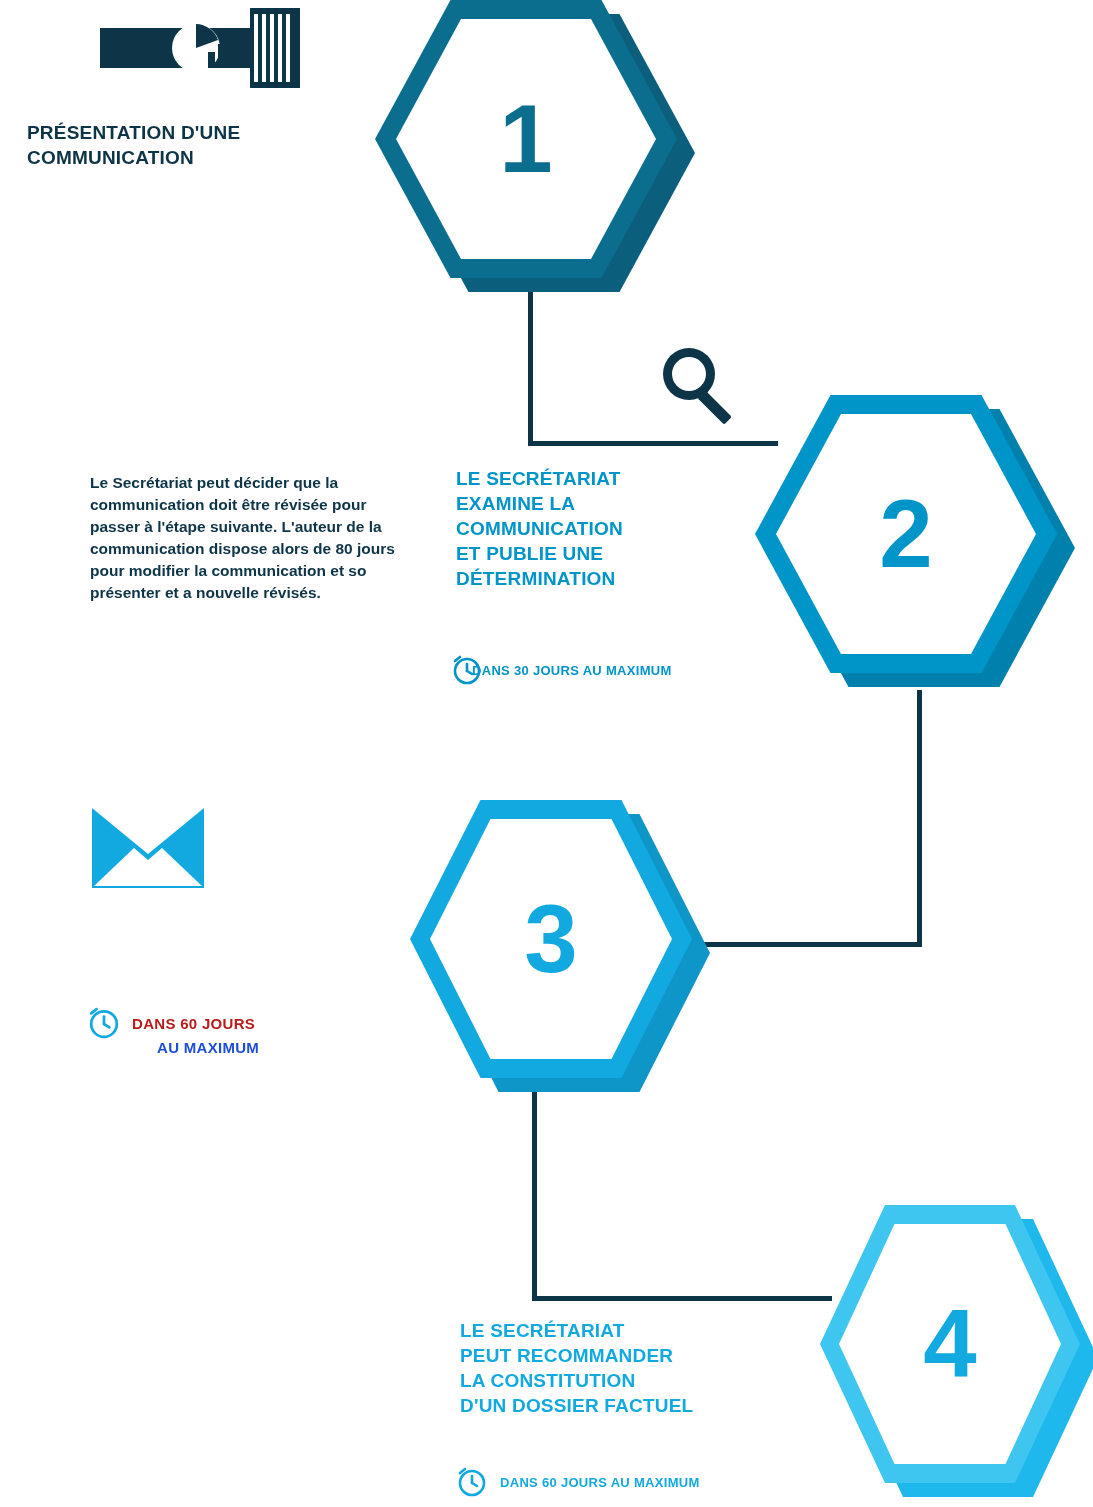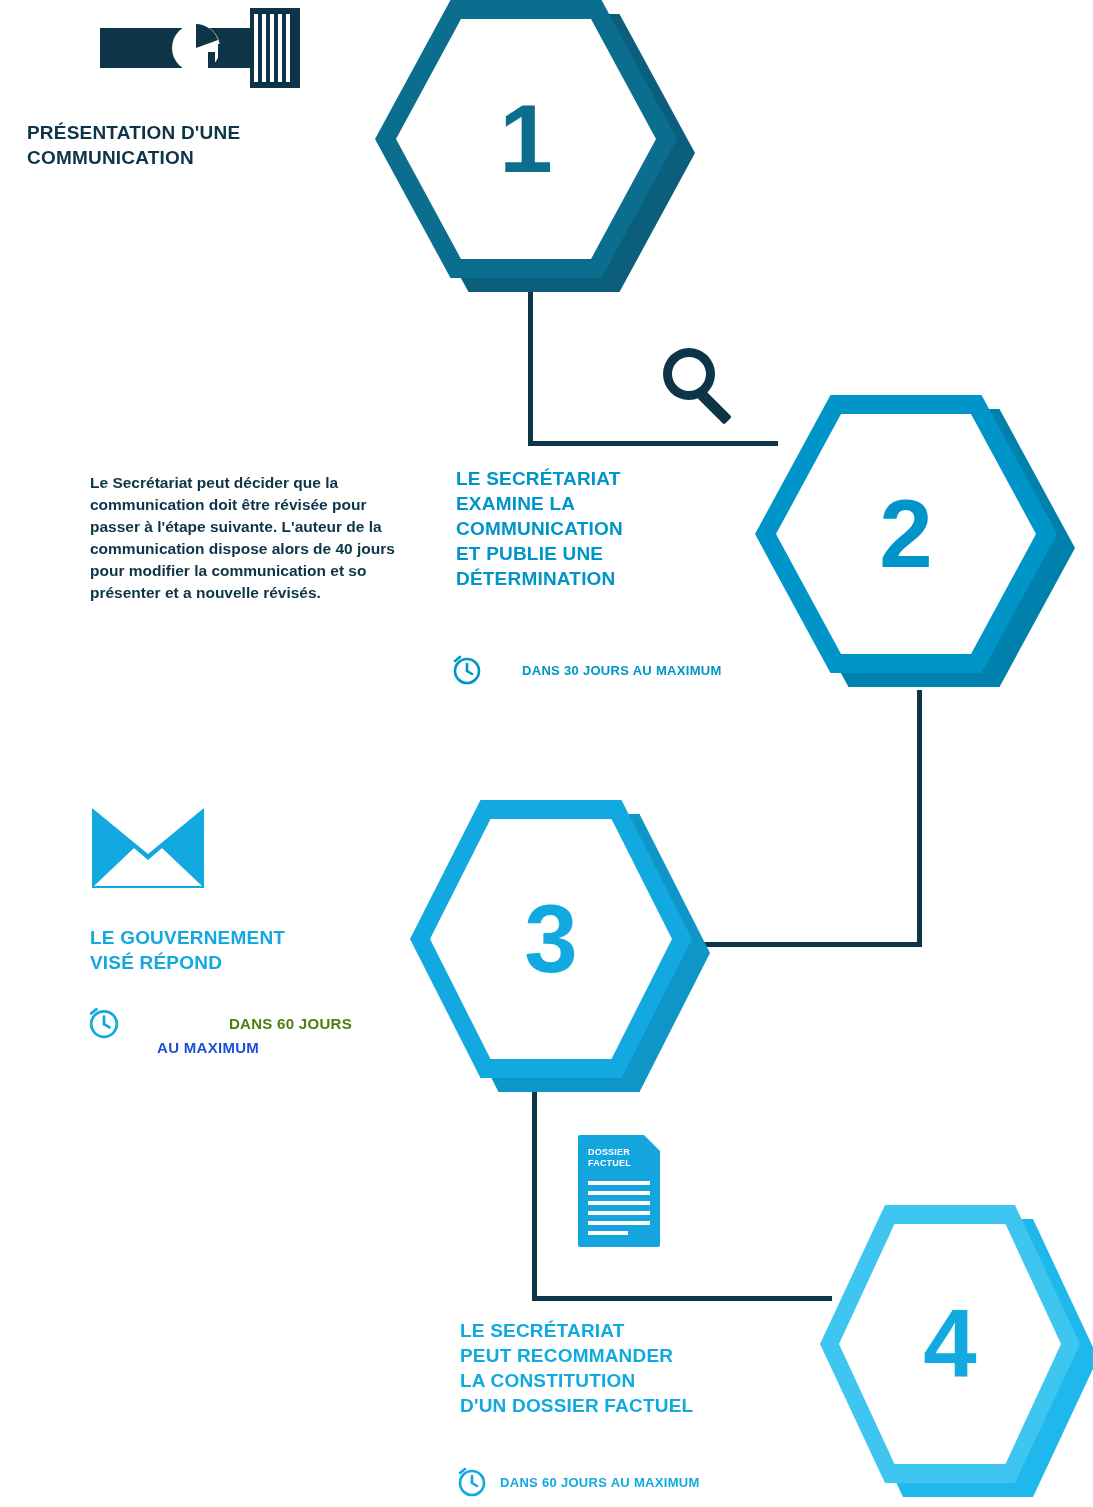--- a/index.html
+++ b/index.html
@@ -161,67 +161,53 @@
 DÉTERMINATION</div>
 
   <div class="clock-icon" style="left:452px; top:655px; width:30px; height:30px;">
     <svg viewBox="0 0 30 30" width="30" height="30">
       <circle cx="15" cy="16" r="12" fill="none" stroke="#0095c8" stroke-width="2.6"></circle>
       <path d="M15 16 L15 9" stroke="#0095c8" stroke-width="2.6" stroke-linecap="round"></path>
       <path d="M15 16 L20 19" stroke="#0095c8" stroke-width="2.6" stroke-linecap="round"></path>
       <path d="M8 2 L3 6" stroke="#0095c8" stroke-width="2.6" stroke-linecap="round"></path>
     </svg>
   </div>
-  <div class="timing" style="left:522px; top:663px; width:330px; color:#0095c8;">DANS 30 JOURS AU MAXIMUM</div>
-
-  <div class="body-text" style="left:90px; top:472px; width:310px; color:#0d3447;">Le Secrétariat peut décider que la communication doit être révisée pour passer à l'étape suivante. L'auteur de la communication dispose alors de 40 jours pour modifier la communication et so présenter et a nouvelle révisés.</div>
+  <div class="timing" style="left:472px; top:663px; width:330px; color:#0095c8;">DANS 30 JOURS AU MAXIMUM</div>
+
+  <div class="body-text" style="left:90px; top:472px; width:310px; color:#0d3447;">Le Secrétariat peut décider que la communication doit être révisée pour passer à l'étape suivante. L'auteur de la communication dispose alors de 80 jours pour modifier la communication et so présenter et a nouvelle révisés.</div>
 
   <div class="icon-box" style="left:92px; top:808px; width:112px; height:80px;">
     <svg viewBox="0 0 112 80" width="112" height="80">
       <path d="M0 0 h112 v80 h-112 z" fill="#12a9e0"></path>
       <path d="M0 0 L56 46 L112 0 Z" fill="#ffffff"></path>
       <path d="M0 80 L40 40 L0 8 Z" fill="#ffffff" opacity="0"></path>
       <path d="M2 78 L42 40 L56 52 L70 40 L110 78 Z" fill="#ffffff"></path>
     </svg>
   </div>
 
   <div class="hex-wrap" style="left:410px; top:800px; width:320px; height:300px;">
     <div class="hex" style="left:18px; top:14px; width:282px; height:278px; background:#0f96c8;"></div>
     <div class="hex" style="left:0; top:0; width:282px; height:278px; background:#12a9e0;"></div>
     <div class="hex hex-inner" style="left:20px; top:19px; width:242px; height:240px; background:#ffffff;"></div>
     <div class="hex-num" style="left:0; top:0; width:282px; height:278px; font-size:96px; color:#12a9e0;">3</div>
   </div>
 
-  <div class="heading" style="left:90px; top:925px; width:310px; font-size:19px; color:#12a9e0; white-space:pre-line;">LE  GOUVERNEMENT
-VISÉ RÉPOND</div>
 
   <div class="clock-icon" style="left:88px; top:1007px; width:32px; height:32px;">
     <svg viewBox="0 0 30 30" width="32" height="32">
       <circle cx="15" cy="16" r="12" fill="none" stroke="#12a9e0" stroke-width="2.6"></circle>
       <path d="M15 16 L15 9" stroke="#12a9e0" stroke-width="2.6" stroke-linecap="round"></path>
       <path d="M15 16 L20 19" stroke="#12a9e0" stroke-width="2.6" stroke-linecap="round"></path>
       <path d="M8 2 L3 6" stroke="#12a9e0" stroke-width="2.6" stroke-linecap="round"></path>
     </svg>
   </div>
-  <div class="timing" style="left:132px; top:1014px; width:220px; color:#4d7c0f; font-size:15px;text-align:right;">DANS 60 JOURS</div>
+  <div class="timing" style="left:132px; top:1014px; width:220px; color:#b91c1c; font-size:15px;">DANS 60 JOURS</div>
   <div class="timing" style="left:157px; top:1038px; width:220px; color:#1d4ed8; font-size:15px;">AU MAXIMUM</div>
 
 
-  <div class="icon-box" style="left:578px; top:1135px; width:82px; height:112px;">
-    <div class="doc-shape" style="left:0; top:0; width:82px; height:112px;"></div>
-    <div class="doc-fold" style="right:0; top:0;"></div>
-    <div class="doc-title" style="left:10px; top:12px; width:62px; white-space:pre-line;">DOSSIER
-FACTUEL</div>
-    <div class="doc-line" style="left:10px; top:46px; width:62px;"></div>
-    <div class="doc-line" style="left:10px; top:56px; width:62px;"></div>
-    <div class="doc-line" style="left:10px; top:66px; width:62px;"></div>
-    <div class="doc-line" style="left:10px; top:76px; width:62px;"></div>
-    <div class="doc-line" style="left:10px; top:86px; width:62px;"></div>
-    <div class="doc-line" style="left:10px; top:96px; width:40px;"></div>
-  </div>
 
   <div class="hex-wrap" style="left:820px; top:1205px; width:275px; height:302px;">
     <div class="hex" style="left:18px; top:14px; width:260px; height:278px; background:#1fb8ec;"></div>
     <div class="hex" style="left:0; top:0; width:260px; height:278px; background:#3fc6f0;"></div>
     <div class="hex hex-inner" style="left:19px; top:19px; width:222px; height:240px; background:#ffffff;"></div>
     <div class="hex-num" style="left:0; top:0; width:260px; height:278px; font-size:96px; color:#12a9e0;">4</div>
   </div>
 
   <div class="heading" style="left:460px; top:1318px; width:360px; font-size:19px; color:#12a9e0; white-space:pre-line;">LE SECRÉTARIAT
 PEUT RECOMMANDER

